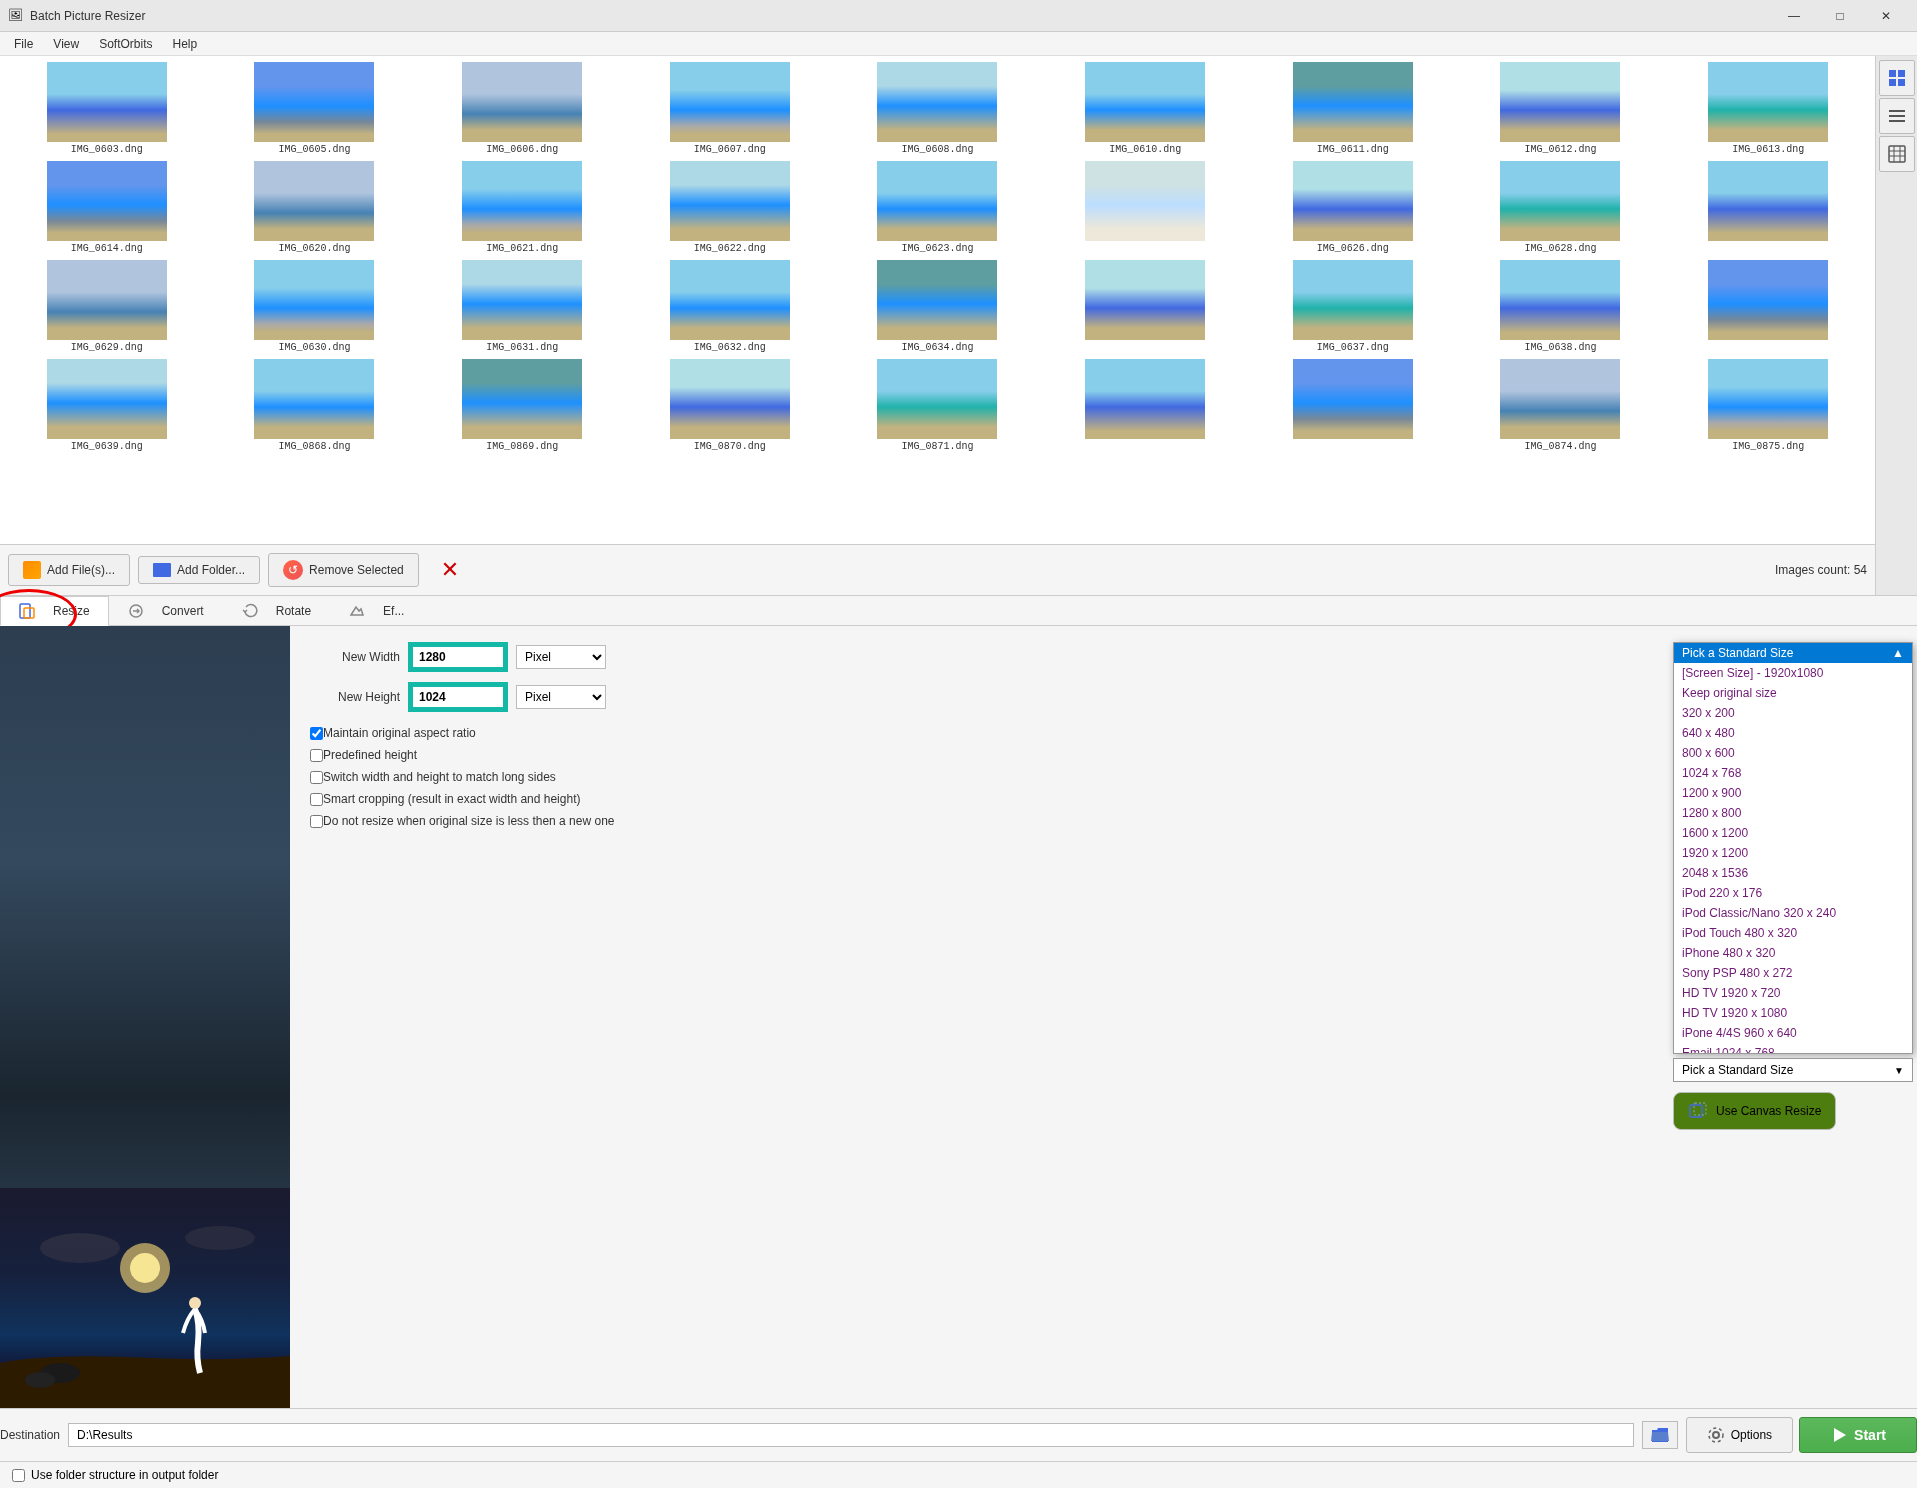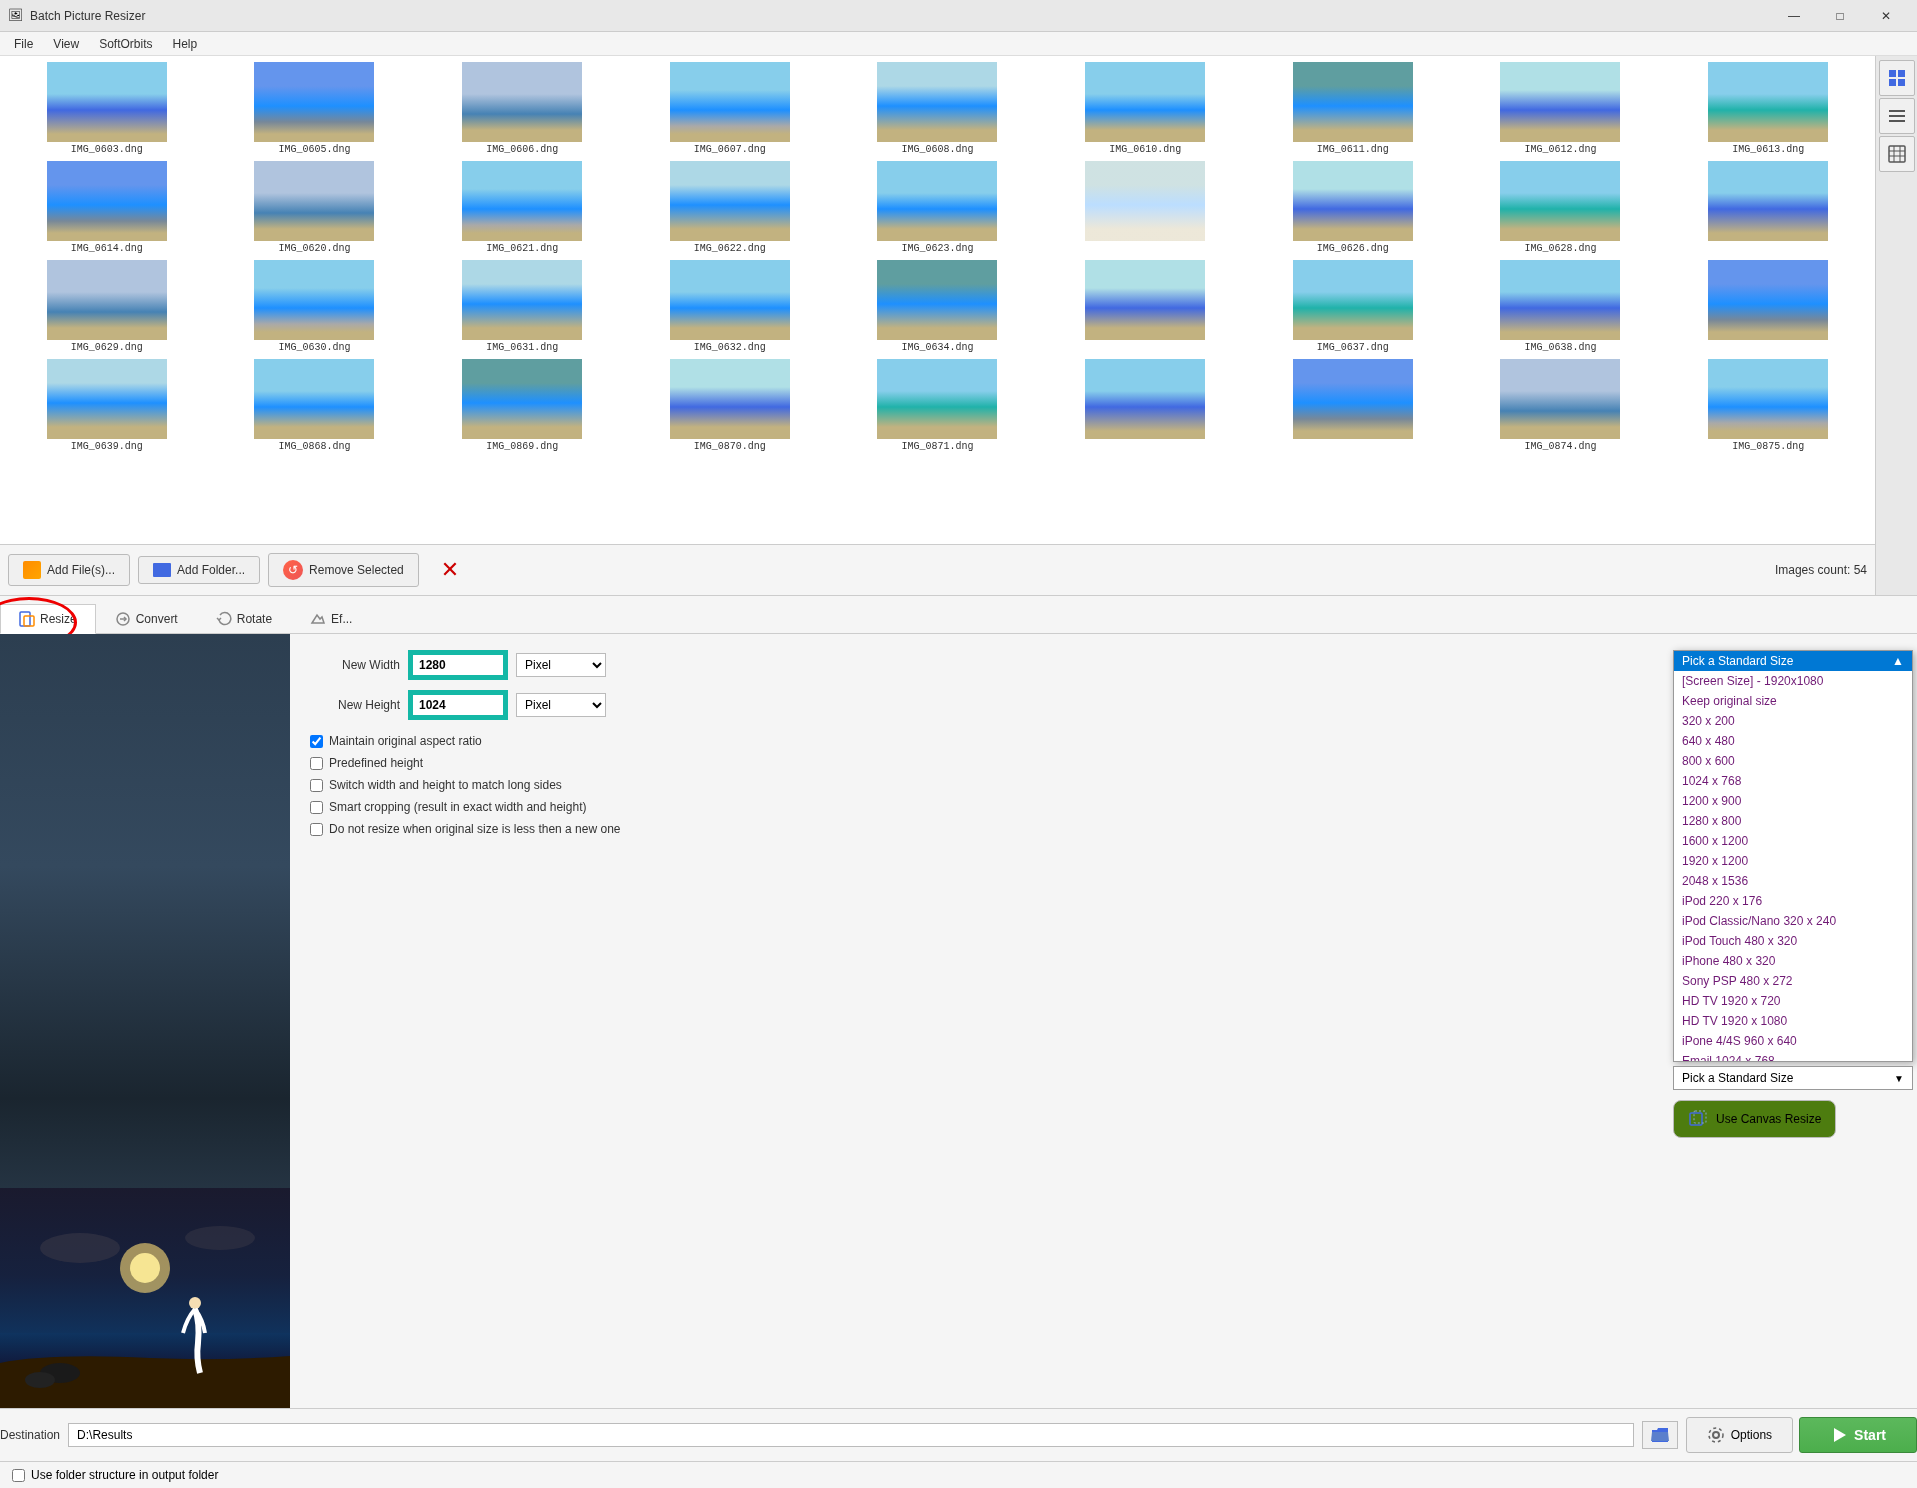--- a/index.html
+++ b/index.html
@@ -132,22 +132,21 @@
 
     .tab {
       padding: 6px 18px;
       cursor: pointer;
       border: 1px solid transparent;
       border-bottom: none;
       font-size: 12px;
       color: #333;
       display: flex;
       align-items: center;
-      gap: 5px;
-      margin-top: 8px;
+      gap: 18px;
     }
     .tab.active {
       background: #fff;
       border-color: #ccc;
       border-bottom: 1px solid #fff;
       margin-bottom: -1px;
     }
 
     .field-row {
       display: flex;
@@ -174,21 +173,21 @@
       width: 90px;
       padding: 3px 4px;
       border: 1px solid #bbb;
       font-size: 12px;
       background: white;
     }
 
     .checkbox-row {
       display: flex;
       align-items: center;
-      gap: 6px;
+      gap: 0;
       font-size: 12px;
       color: #333;
     }
 
     .checkbox-row input[type=checkbox] {
       margin: 0;
     }
 
     .dropdown-item {
       padding: 3px 8px;

